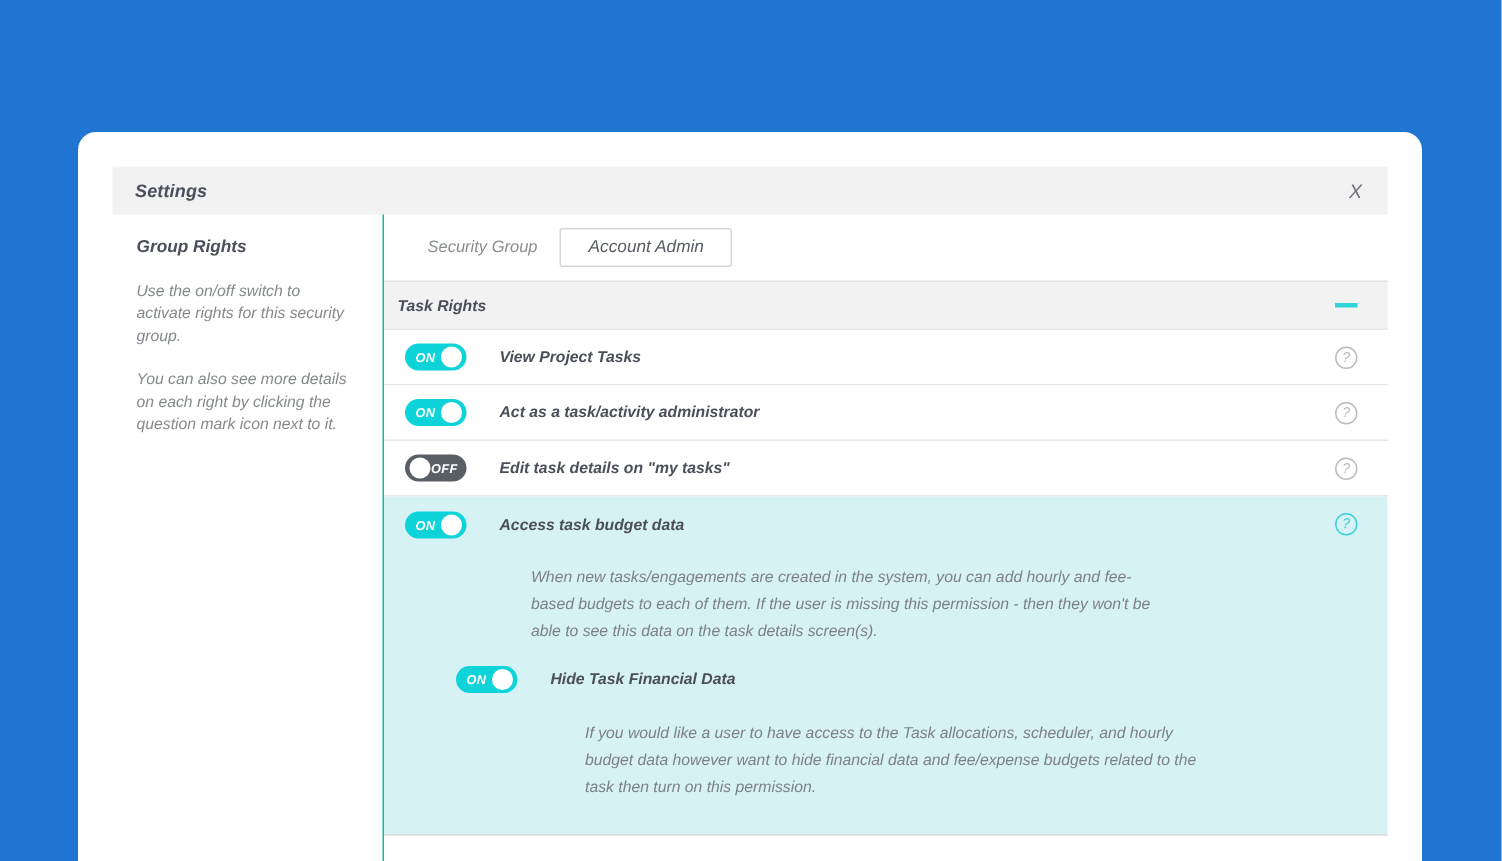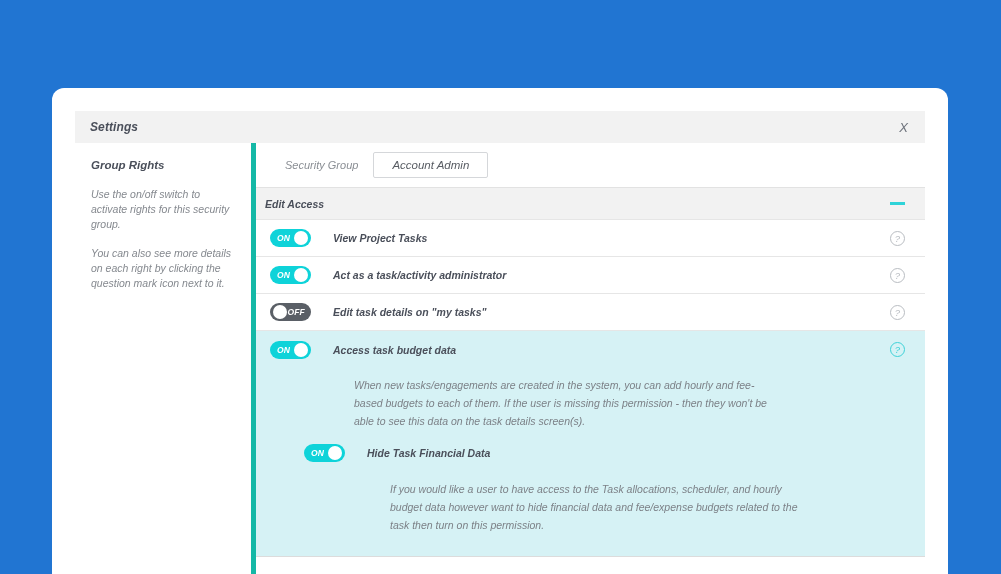--- a/index.html
+++ b/index.html
@@ -55,21 +55,21 @@
     position: absolute;
     left: 23px; top: 55px;
     width: 850px; bottom: 0;
     display: flex;
   }
 
   
   #sidebar {
     width: 181px;
     flex: 0 0 181px;
-    border-right: 5px solid #14b8a6;
+    border-right: 1px solid #14b8a6;
     padding: 16px 18px 0 16px;
   }
   #sidebar .side-heading {
     font-size: 11.5px;
     font-weight: bold;
     color: #4a4f5a;
     margin: 0 0 16px 0;
   }
   #sidebar .side-para {
     font-size: 10.5px;
@@ -247,21 +247,21 @@
     </div>
 
     <div id="content">
 
       <div id="sg-strip">
         <span id="sg-label">Security Group</span>
         <span id="sg-value-box">Account Admin</span>
       </div>
 
       <div id="section-header">
-        <span class="sec-title">Edit Access</span>
+        <span class="sec-title">Task Rights</span>
         <span id="collapse-dash"></span>
       </div>
 
       <div class="right-row">
         <span class="toggle on">
           <span class="tg-text">ON</span>
           <span class="knob"></span>
         </span>
         <span class="right-label">View Project Tasks</span>
         <span class="help-icon">?</span>

